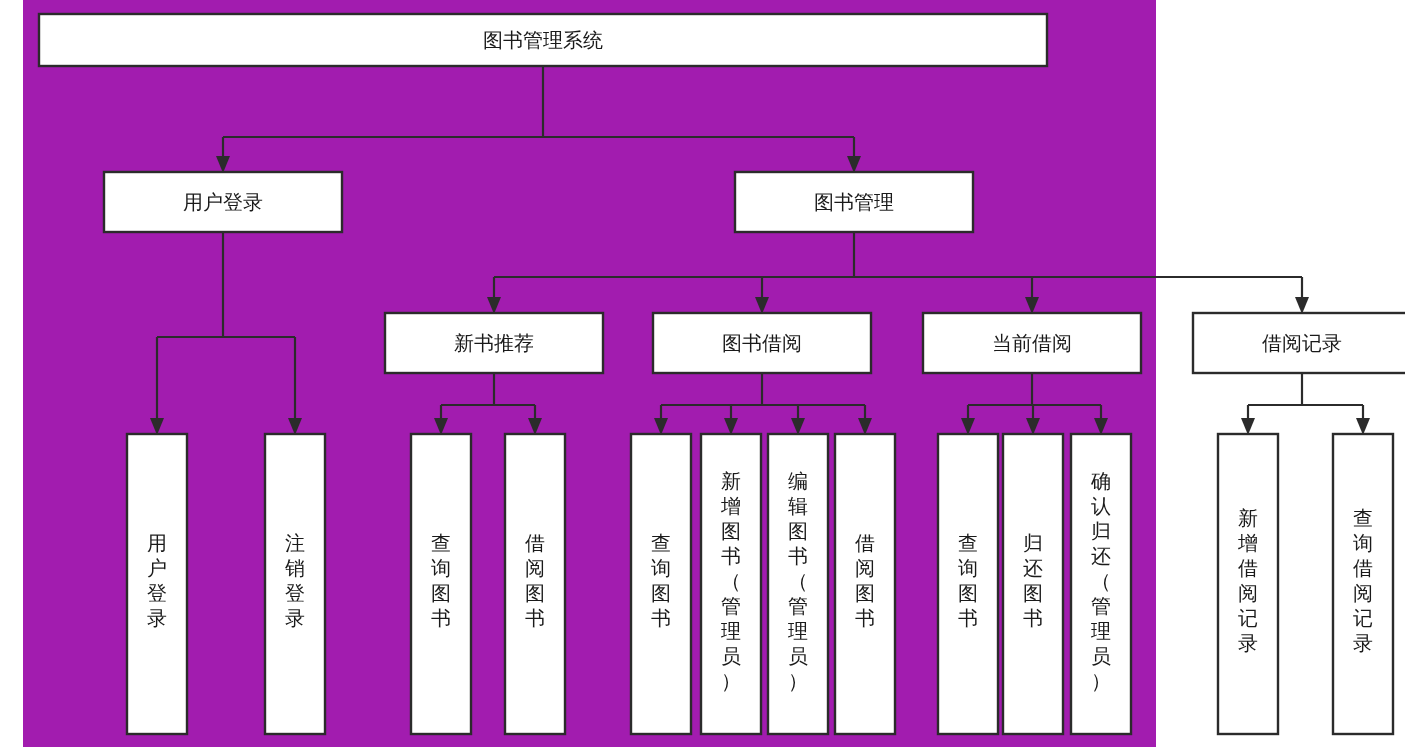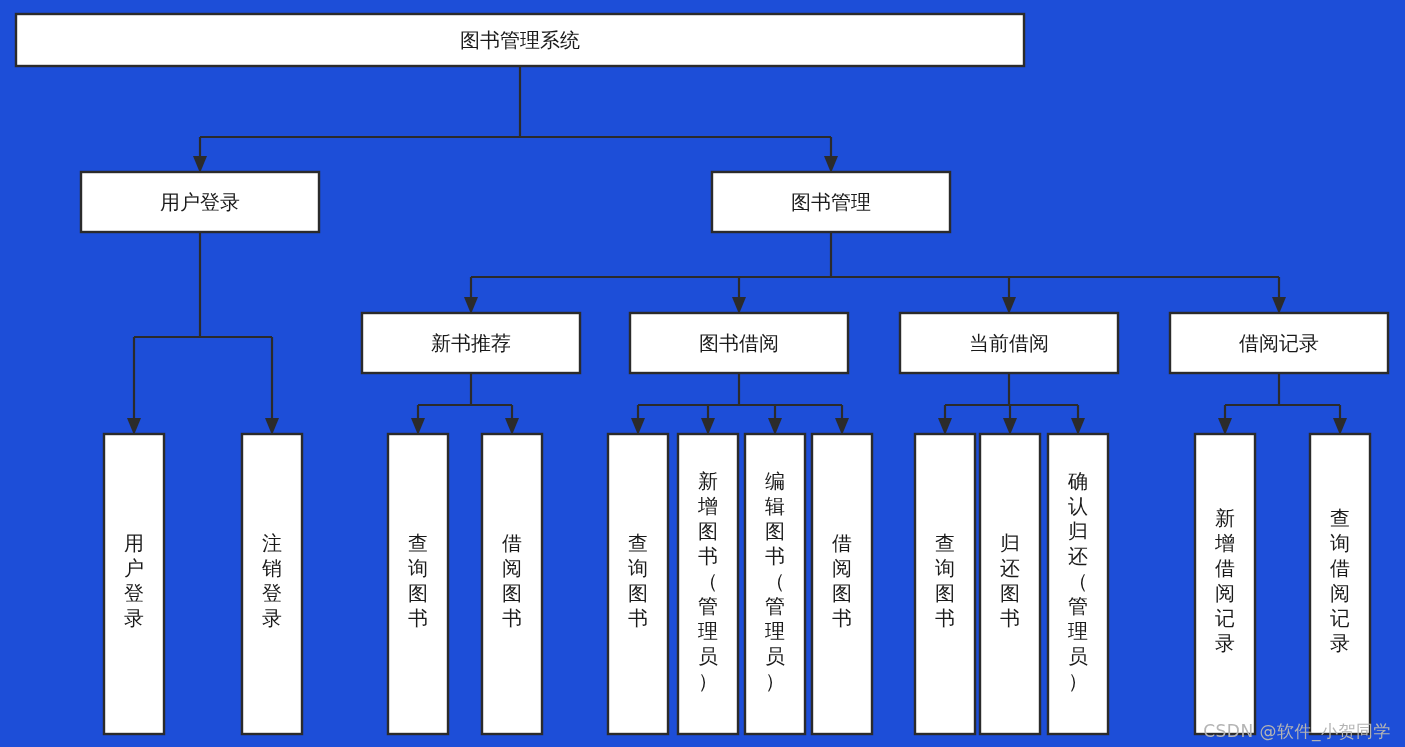--- a/index.html
+++ b/index.html
@@ -9,23 +9,24 @@
     background: #ffffff;
   }
   body {
     width: 1405px;
     height: 747px;
     font-family: "DejaVu Sans", "Liberation Sans", sans-serif;
     overflow: hidden;
   }
   #diagram-root {
     position: relative;
-    width: 1405px;
+    width: 1133px;
     height: 747px;
-    background: #1d4ed8;
+    background: #a21caf;
+    margin-left: 23px;
   }
   svg#flow {
     position: absolute;
     left: 0;
     top: 0;
     width: 1405px;
     height: 747px;
     display: block;
   }
   .node-rect {
@@ -205,15 +206,14 @@
           <rect class="node-rect" x="1195" y="434" width="60" height="300"></rect>
           <text class="node-label-v" x="1225" y="525.4"><tspan x="1225" dy="0">新</tspan><tspan x="1225" dy="25">增</tspan><tspan x="1225" dy="25">借</tspan><tspan x="1225" dy="25">阅</tspan><tspan x="1225" dy="25">记</tspan><tspan x="1225" dy="25">录</tspan></text>
         </g>
         <g>
           <rect class="node-rect" x="1310" y="434" width="60" height="300"></rect>
           <text class="node-label-v" x="1340" y="525.4"><tspan x="1340" dy="0">查</tspan><tspan x="1340" dy="25">询</tspan><tspan x="1340" dy="25">借</tspan><tspan x="1340" dy="25">阅</tspan><tspan x="1340" dy="25">记</tspan><tspan x="1340" dy="25">录</tspan></text>
         </g>
       </g>
   </svg>
 
-  <div class="watermark">CSDN @软件_小贺同学</div>
 
 </div>
 
 </body></html>

